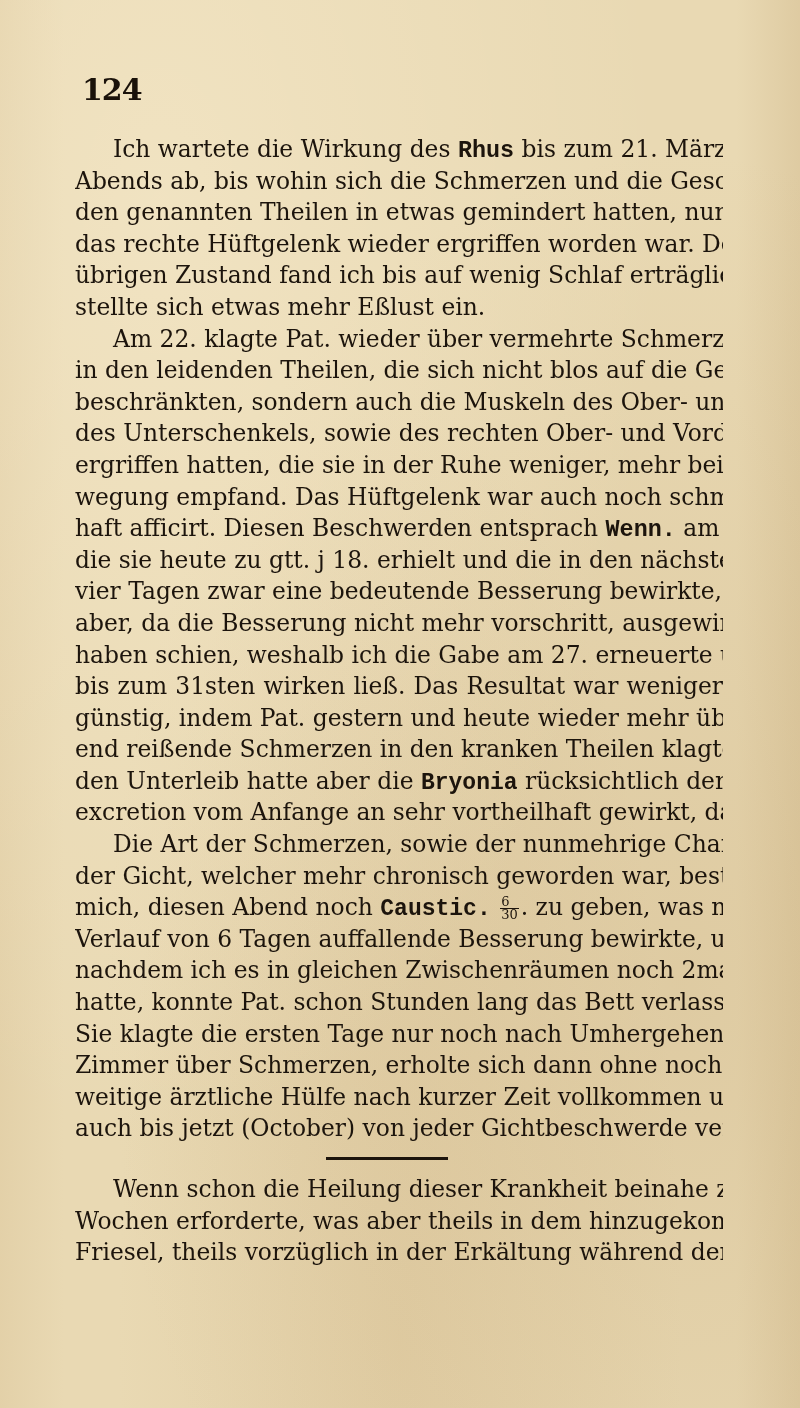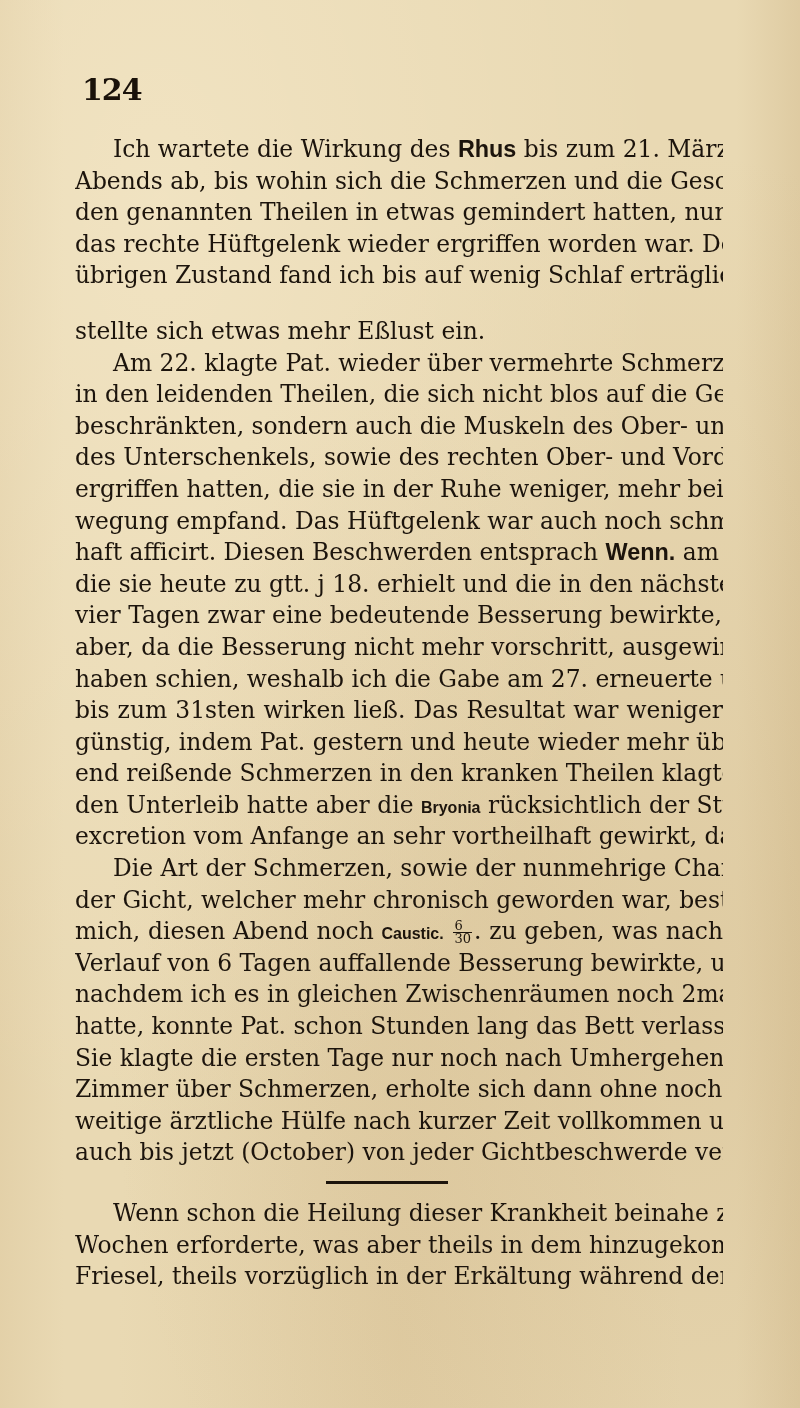--- a/index.html
+++ b/index.html
@@ -51,28 +51,27 @@
       white-space: nowrap;
       text-align: justify;
       text-align-last: justify;
       overflow: hidden;
     }
     .line.indent {
       padding-left: 38px;
     }
     .line.last {
       text-align-last: left;
-      margin-top: 24px;
     }
     .antiqua {
-      font-family: Liberation Sans, sans-serif;
+      font-family: Liberation Mono, monospace;
       font-weight: bold;
     }
     .antiqua.small {
-      font-size: 16px;
+      font-size: 23px;
     }
     .frac {
       display: inline-block;
       vertical-align: middle;
       font-size: 13px;
       line-height: 12px;
       text-align: center;
       margin: 0 2px;
     }
     .frac .num {

